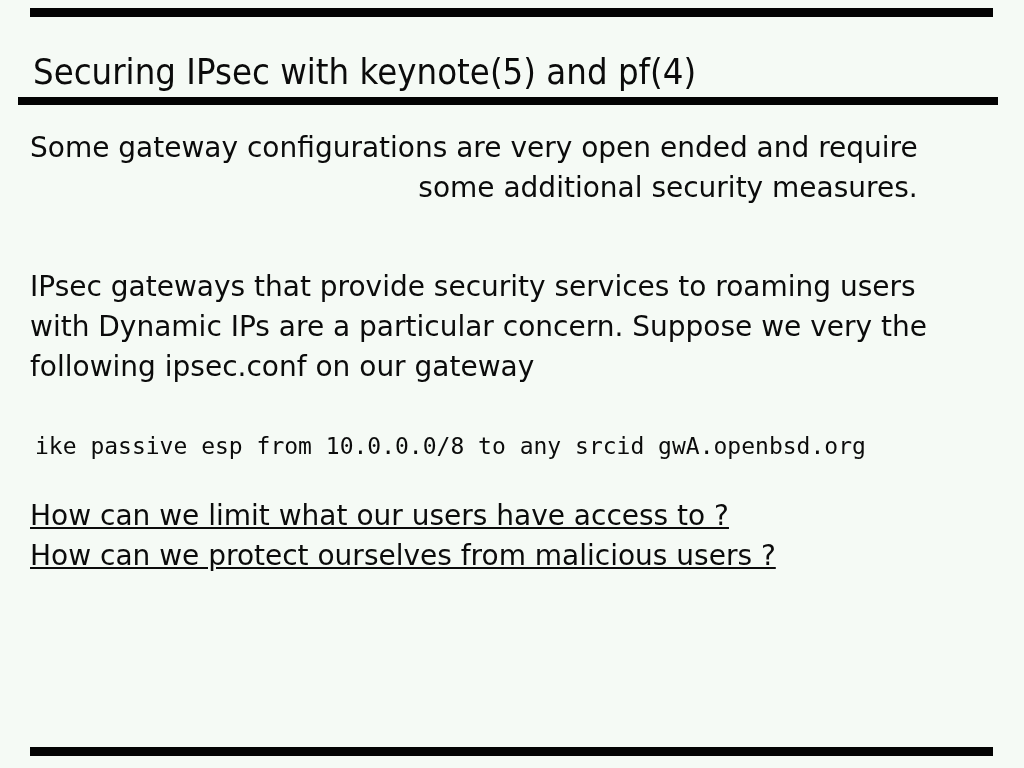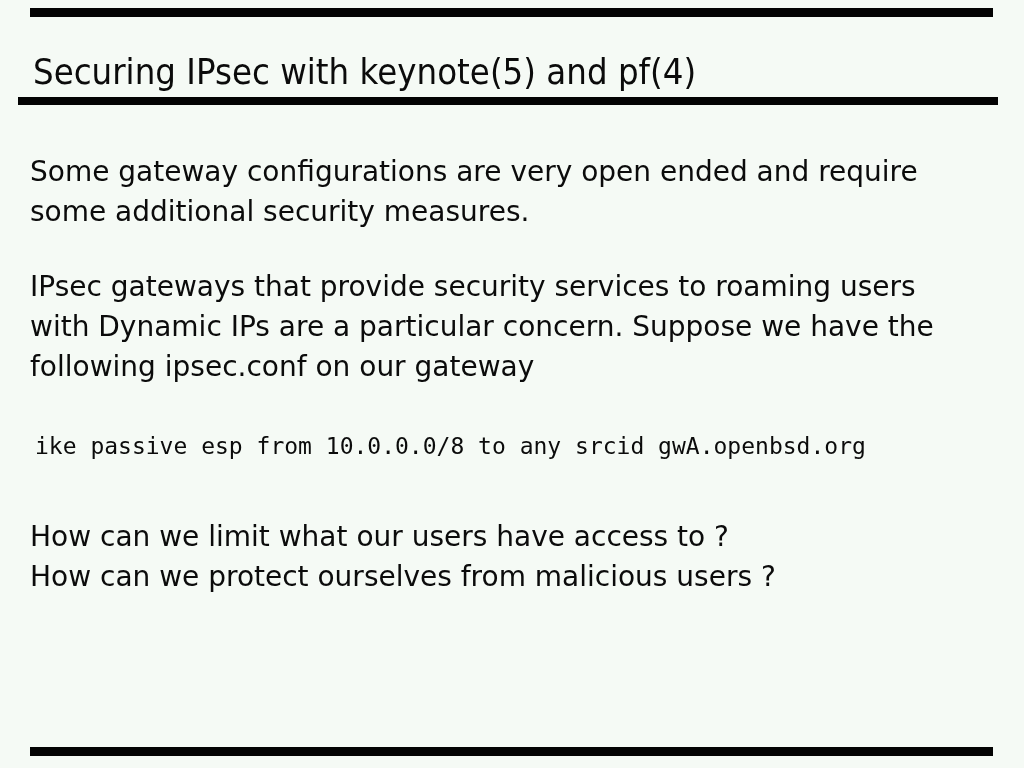--- a/index.html
+++ b/index.html
@@ -40,46 +40,46 @@
     left: 18px; top: 97px;
     width: 980px; height: 8px;
   }
   .body-text {
     position: absolute;
     left: 30px;
     font-size: 28px;
     line-height: 40px;
     white-space: pre-line;
   }
-  #paragraph-1 { top: 152px; }
+  #paragraph-1 { top: 128px; text-align: right; }
   #paragraph-2 { top: 267px; }
   #code-line {
     position: absolute;
     left: 35px; top: 437px;
     font-family: "DejaVu Sans Mono", monospace;
     font-size: 23px;
     line-height: 19.5px;
     white-space: pre;
   }
-  #questions { top: 517px; }
+  #questions { top: 496px; text-decoration: underline; }
 </style>
 </head>
 <body>
 
 <div id="top-bar" class="hbar"></div>
 
 <div id="title">Securing IPsec with keynote(5) and pf(4)</div>
 
 <div id="title-rule" class="hbar"></div>
 
 <div id="paragraph-1" class="body-text">Some gateway configurations are very open ended and require
 some additional security measures.</div>
 
 <div id="paragraph-2" class="body-text">IPsec gateways that provide security services to roaming users
-with Dynamic IPs are a particular concern. Suppose we have the
+with Dynamic IPs are a particular concern. Suppose we very the
 following ipsec.conf on our gateway</div>
 
 <div id="code-line">ike passive esp from 10.0.0.0/8 to any srcid gwA.openbsd.org</div>
 
 <div id="questions" class="body-text">How can we limit what our users have access to ?
 How can we protect ourselves from malicious users ?</div>
 
 <div id="bottom-bar" class="hbar"></div>
 
 </body></html>

